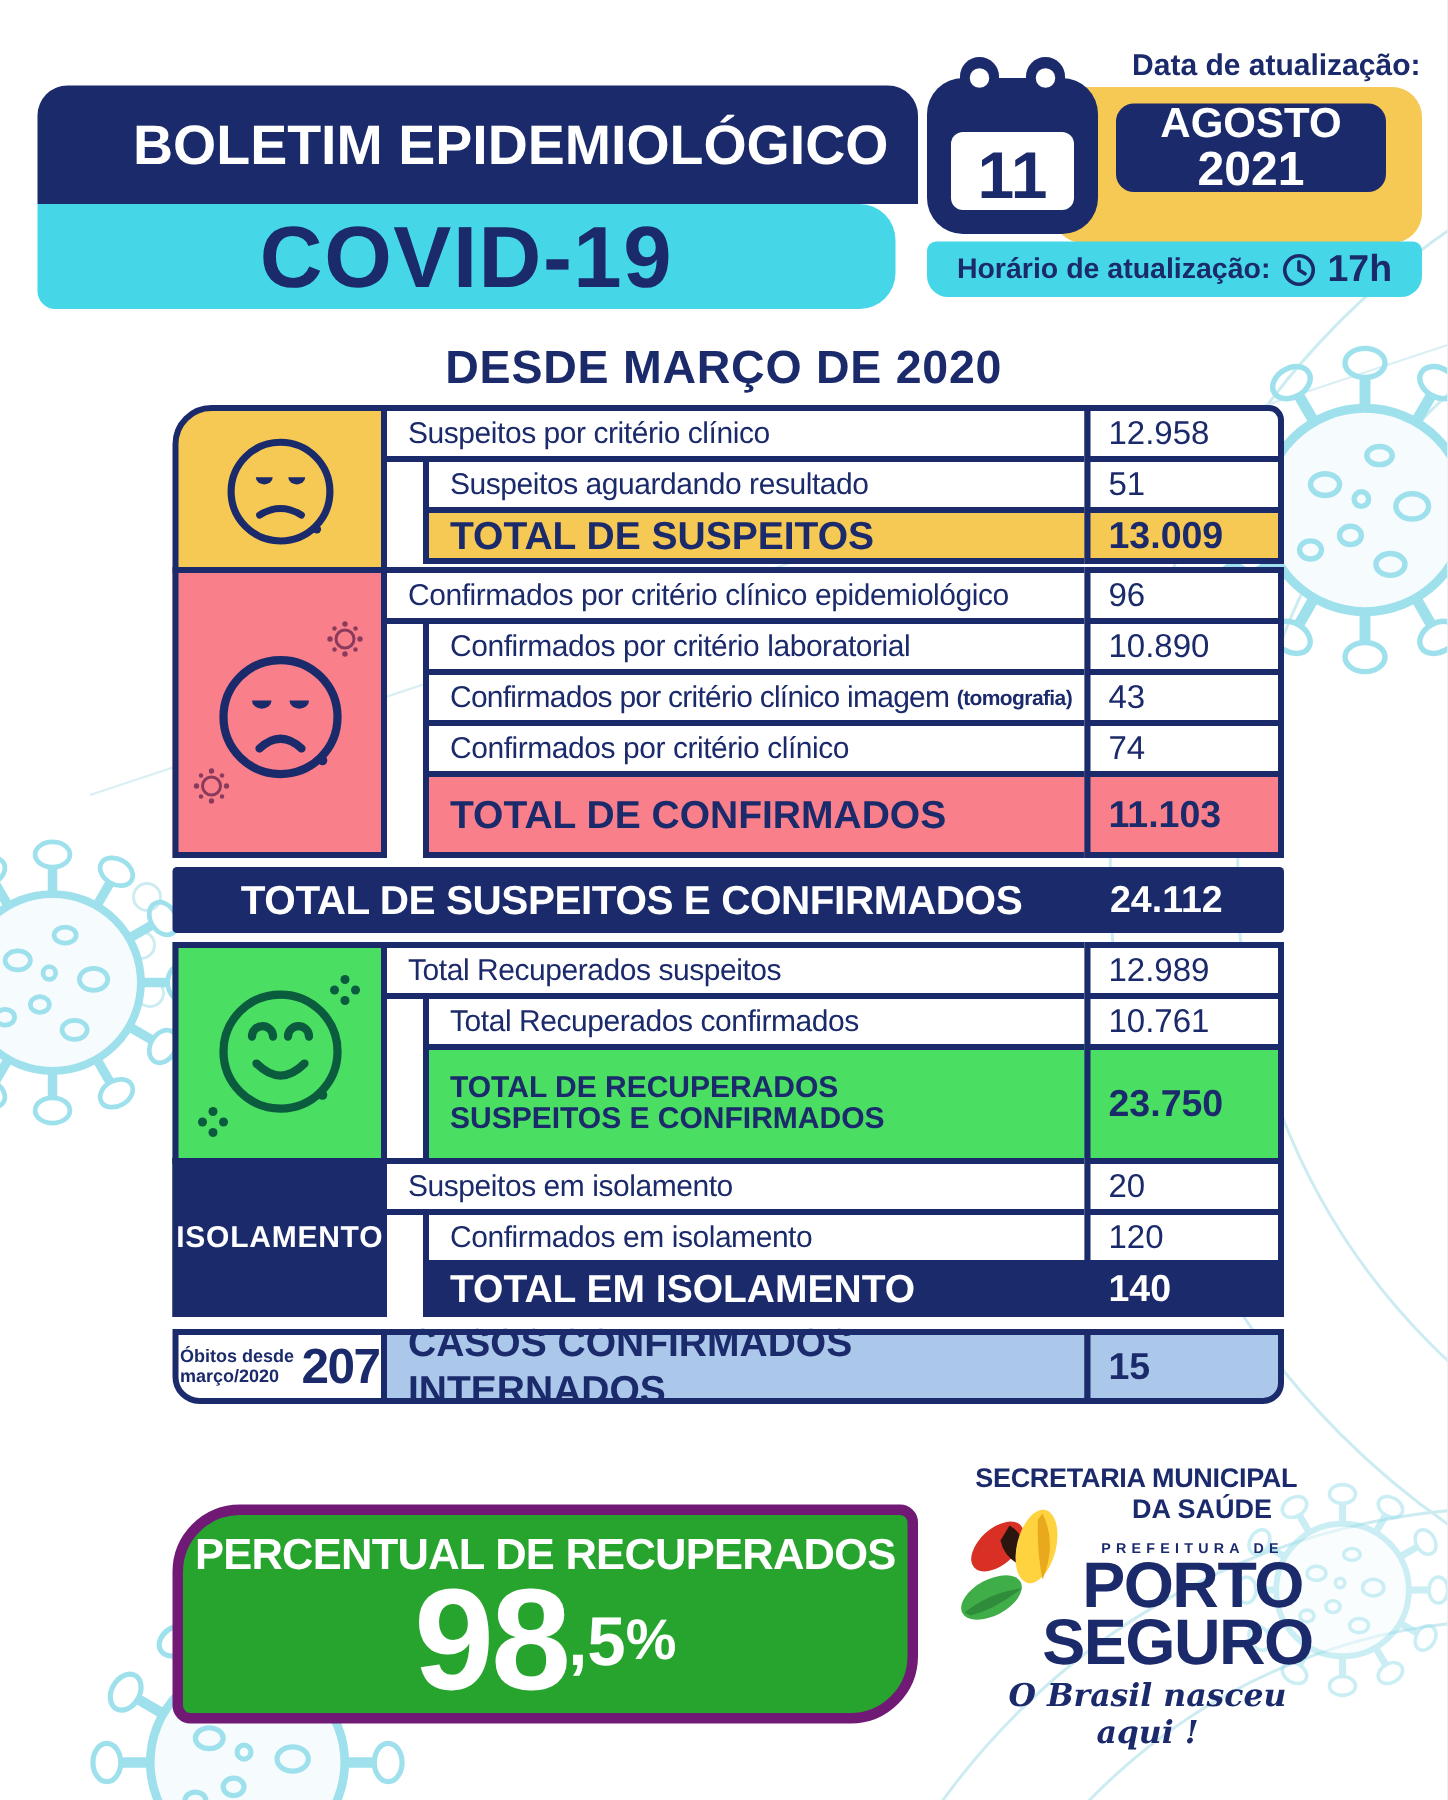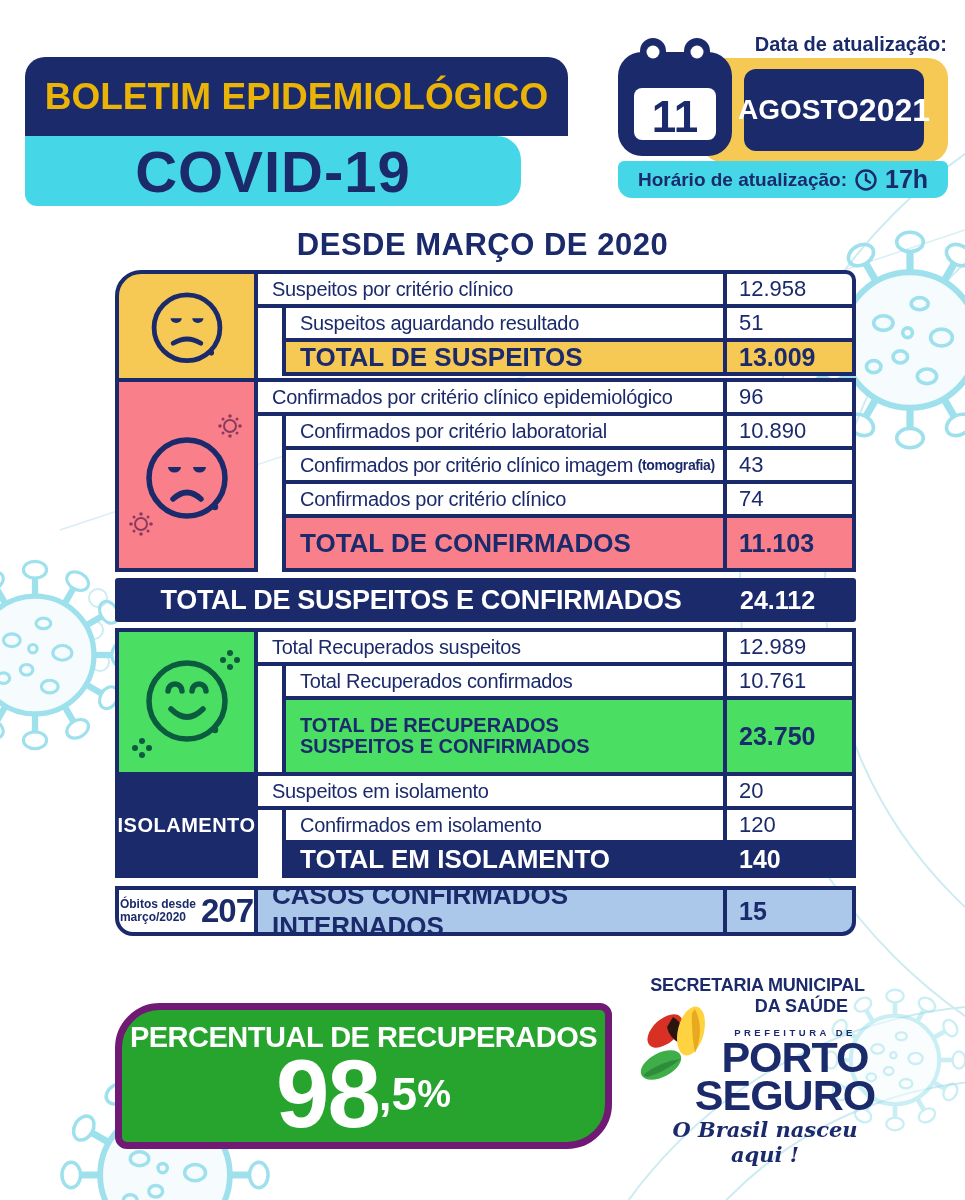--- a/index.html
+++ b/index.html
@@ -17,40 +17,40 @@
     overflow:hidden;font-family:"Liberation Sans",sans-serif;margin:0 auto;
   }
   
   .deco{position:absolute;z-index:0;}
   .arcs{left:0;top:0;width:965px;height:1200px;}
   
   .hdr-navy{
     position:absolute;left:25px;top:57px;width:543px;height:79px;z-index:2;
     background:var(--navy);border-radius:20px 20px 0 0;
     display:flex;align-items:center;justify-content:center;
-    color:#eab308;font-size:37px;font-weight:800;letter-spacing:0px;
+    color:#ffffff;font-size:37px;font-weight:800;letter-spacing:0px;padding-left:44px;
   }
   .hdr-cyan{
-    position:absolute;left:25px;top:136px;width:496px;height:70px;z-index:2;
+    position:absolute;left:25px;top:136px;width:572px;height:70px;z-index:2;
     background:var(--cyan);border-radius:0 24px 24px 12px;
     display:flex;align-items:center;justify-content:center;
     color:var(--navy);font-size:58px;font-weight:900;letter-spacing:1px;
   }
   .date-label{
     position:absolute;left:700px;top:33px;width:247px;z-index:2;
     text-align:right;color:var(--navy);font-size:20px;font-weight:800;
   }
   .yellow-box{
     position:absolute;left:702px;top:58px;width:246px;height:104px;z-index:2;
     background:var(--yellow);border-radius:20px;
   }
   .month-box{
-    position:absolute;left:744px;top:69px;width:180px;height:82px;z-index:3;
+    position:absolute;left:744px;top:69px;width:180px;height:59px;z-index:3;
     background:var(--navy);border-radius:12px;
-    display:flex;flex-direction:row;align-items:center;justify-content:center;
+    display:flex;flex-direction:column;align-items:center;justify-content:center;
     color:#fff;line-height:1.02;
   }
   .month-box .m{font-size:28px;font-weight:800;}
   .month-box .y{font-size:32px;font-weight:800;}
   .calendar{position:absolute;left:610px;top:30px;width:130px;height:134px;z-index:4;}
   .time-strip{
     position:absolute;left:618px;top:161px;width:330px;height:37px;z-index:2;
     background:var(--cyan);border-radius:6px 6px 14px 14px;
     display:flex;align-items:center;justify-content:center;gap:7px;
     color:var(--navy);

